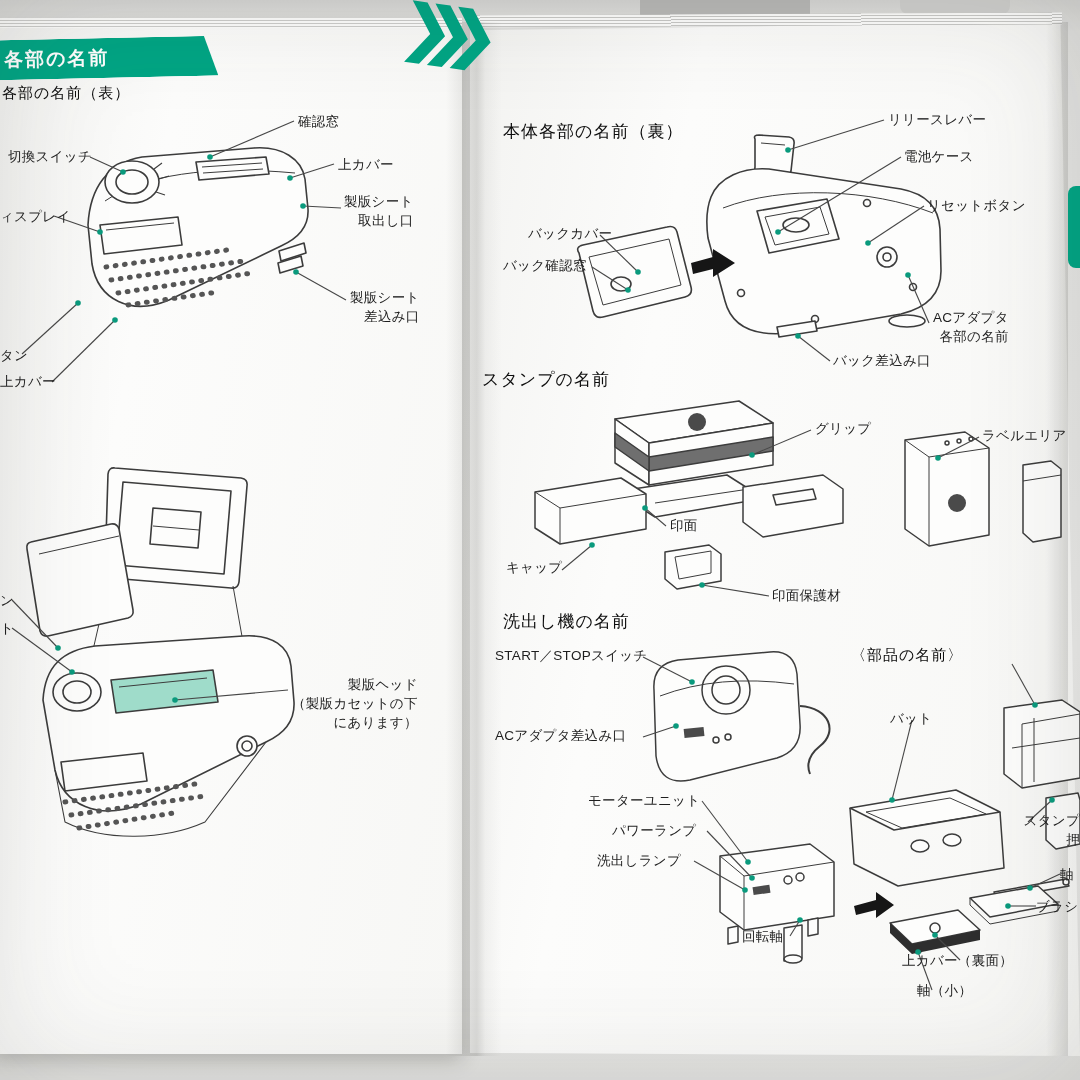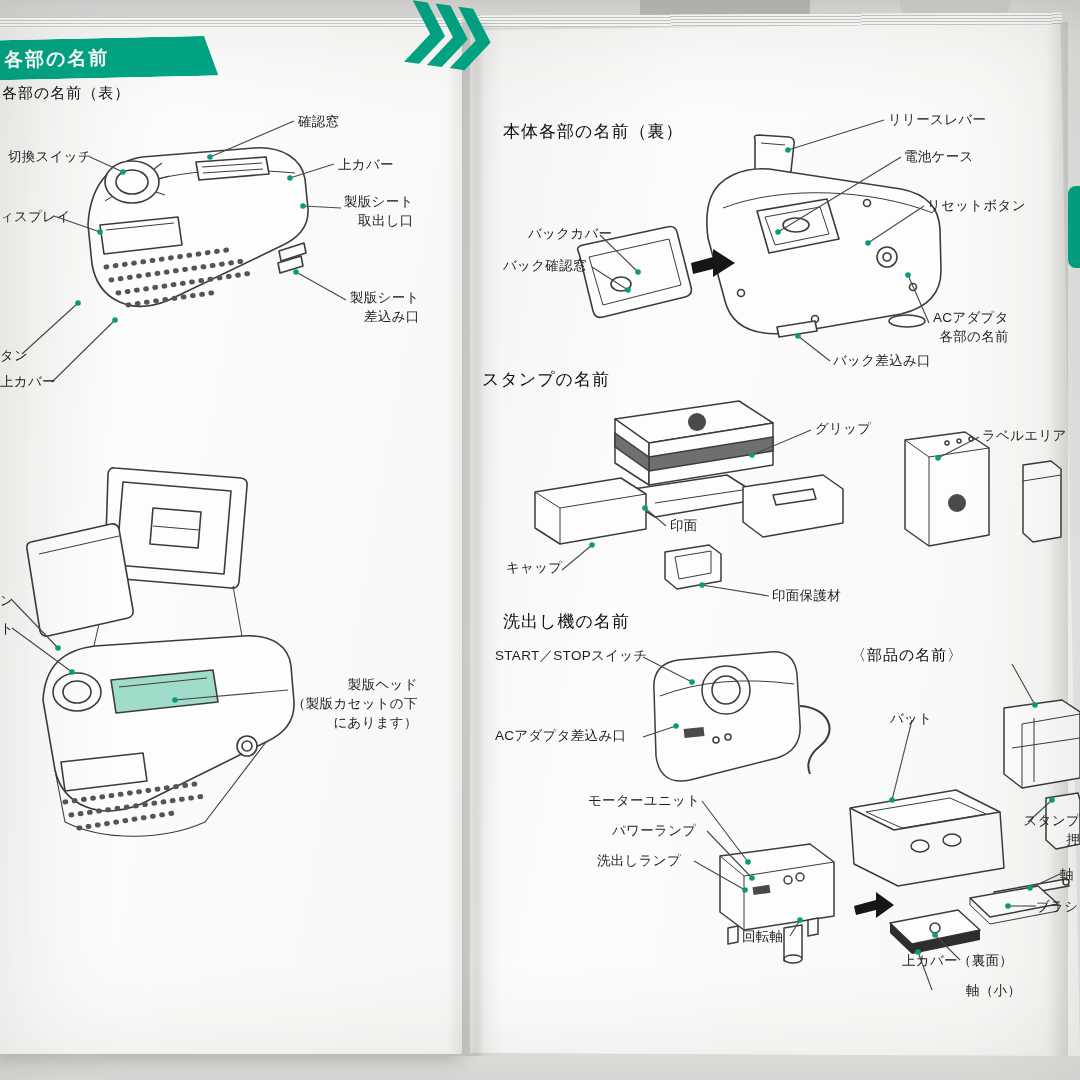--- a/index.html
+++ b/index.html
@@ -323,16 +323,16 @@
   <div class="co" style="left:588px;top:791px">モーターユニット</div>
   <div class="co" style="left:612px;top:821px">パワーランプ</div>
   <div class="co" style="left:597px;top:851px">洗出しランプ</div>
   <div class="co" style="left:742px;top:927px">回転軸</div>
 
   <div class="co" style="left:890px;top:709px">バット</div>
   <div class="co" style="left:1016px;top:811px">スタンプ押</div>
   <div class="co" style="left:1060px;top:865px">軸</div>
   <div class="co" style="left:1036px;top:897px">ブラシ</div>
   <div class="co" style="left:902px;top:951px">上カバー（裏面）</div>
-  <div class="co" style="left:966px;top:981px">軸（小）</div>
+  <div class="co" style="left:917px;top:981px">軸（小）</div>
 
   <div class="vignette"></div>
 </div>
 
 </body></html>

